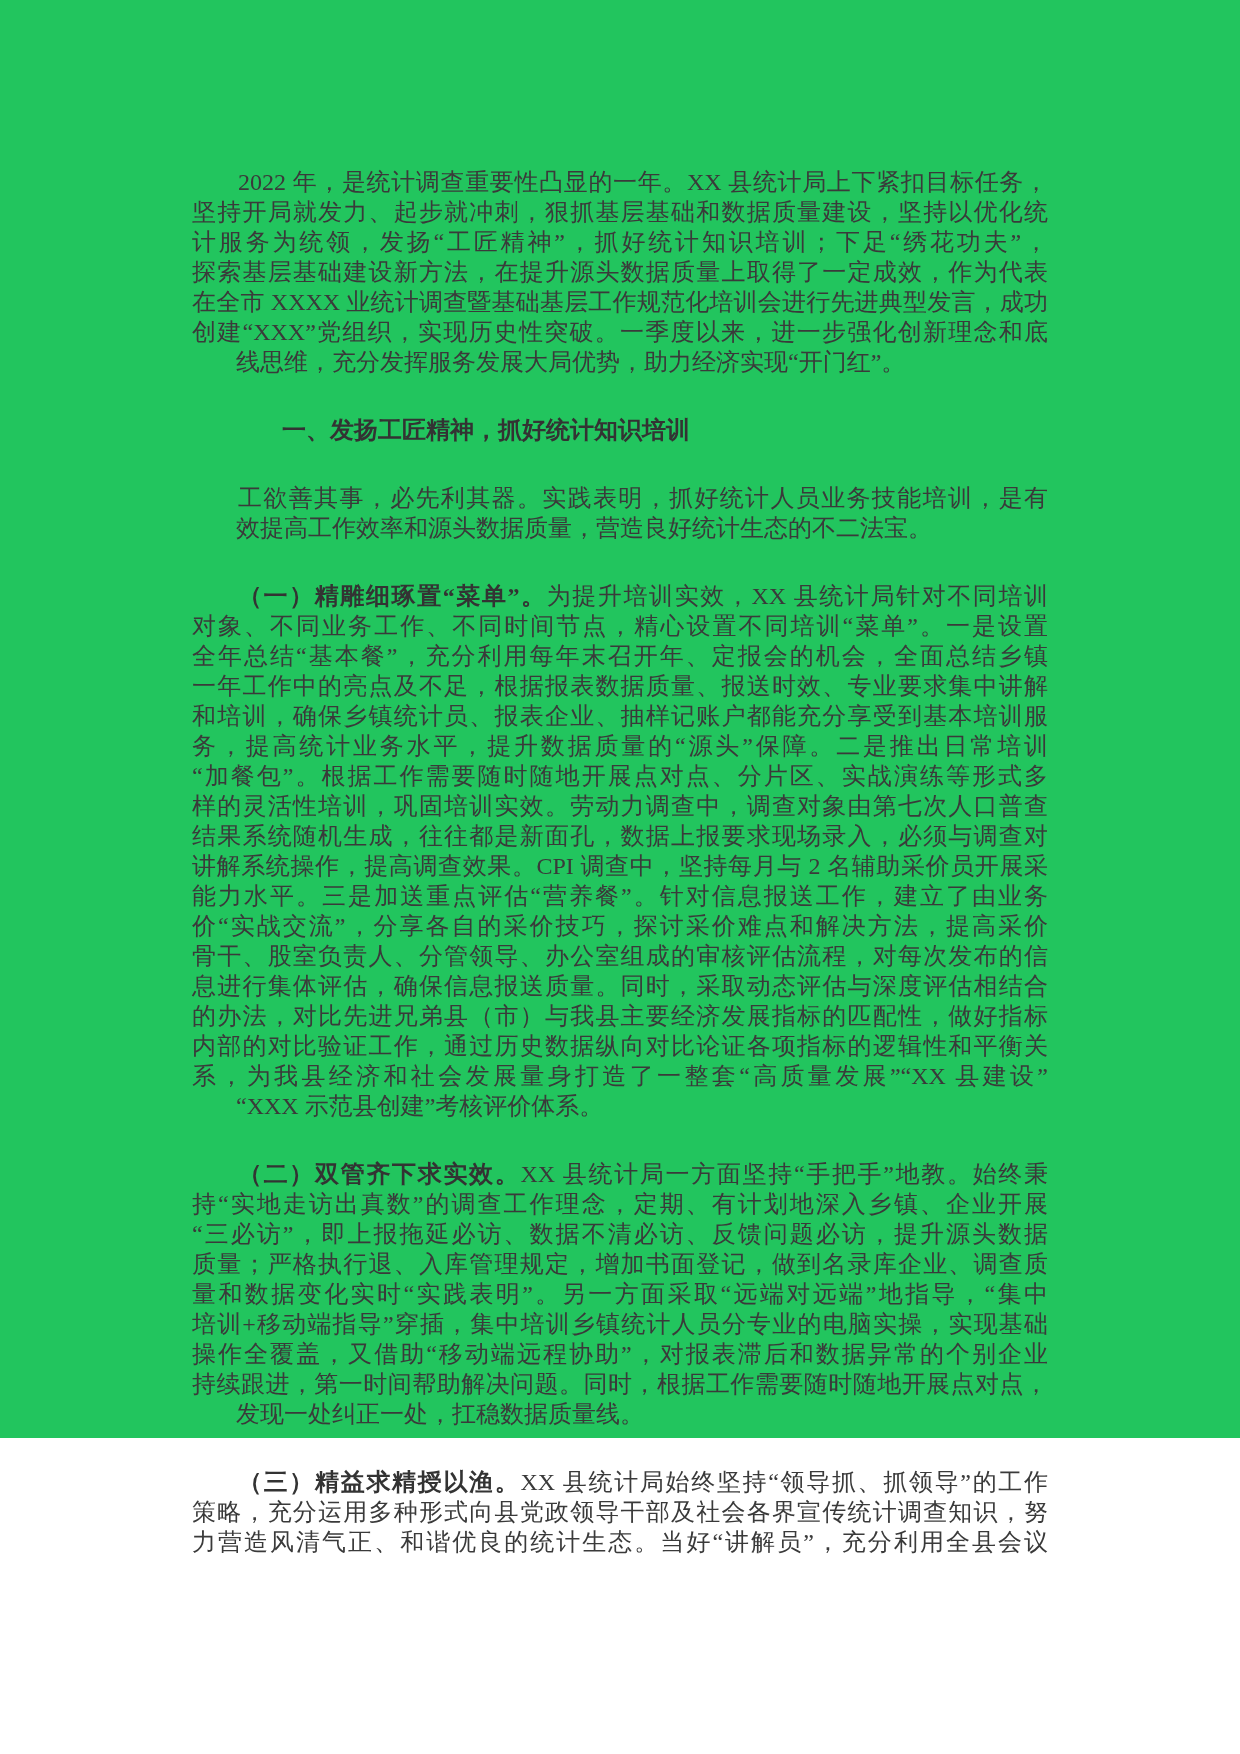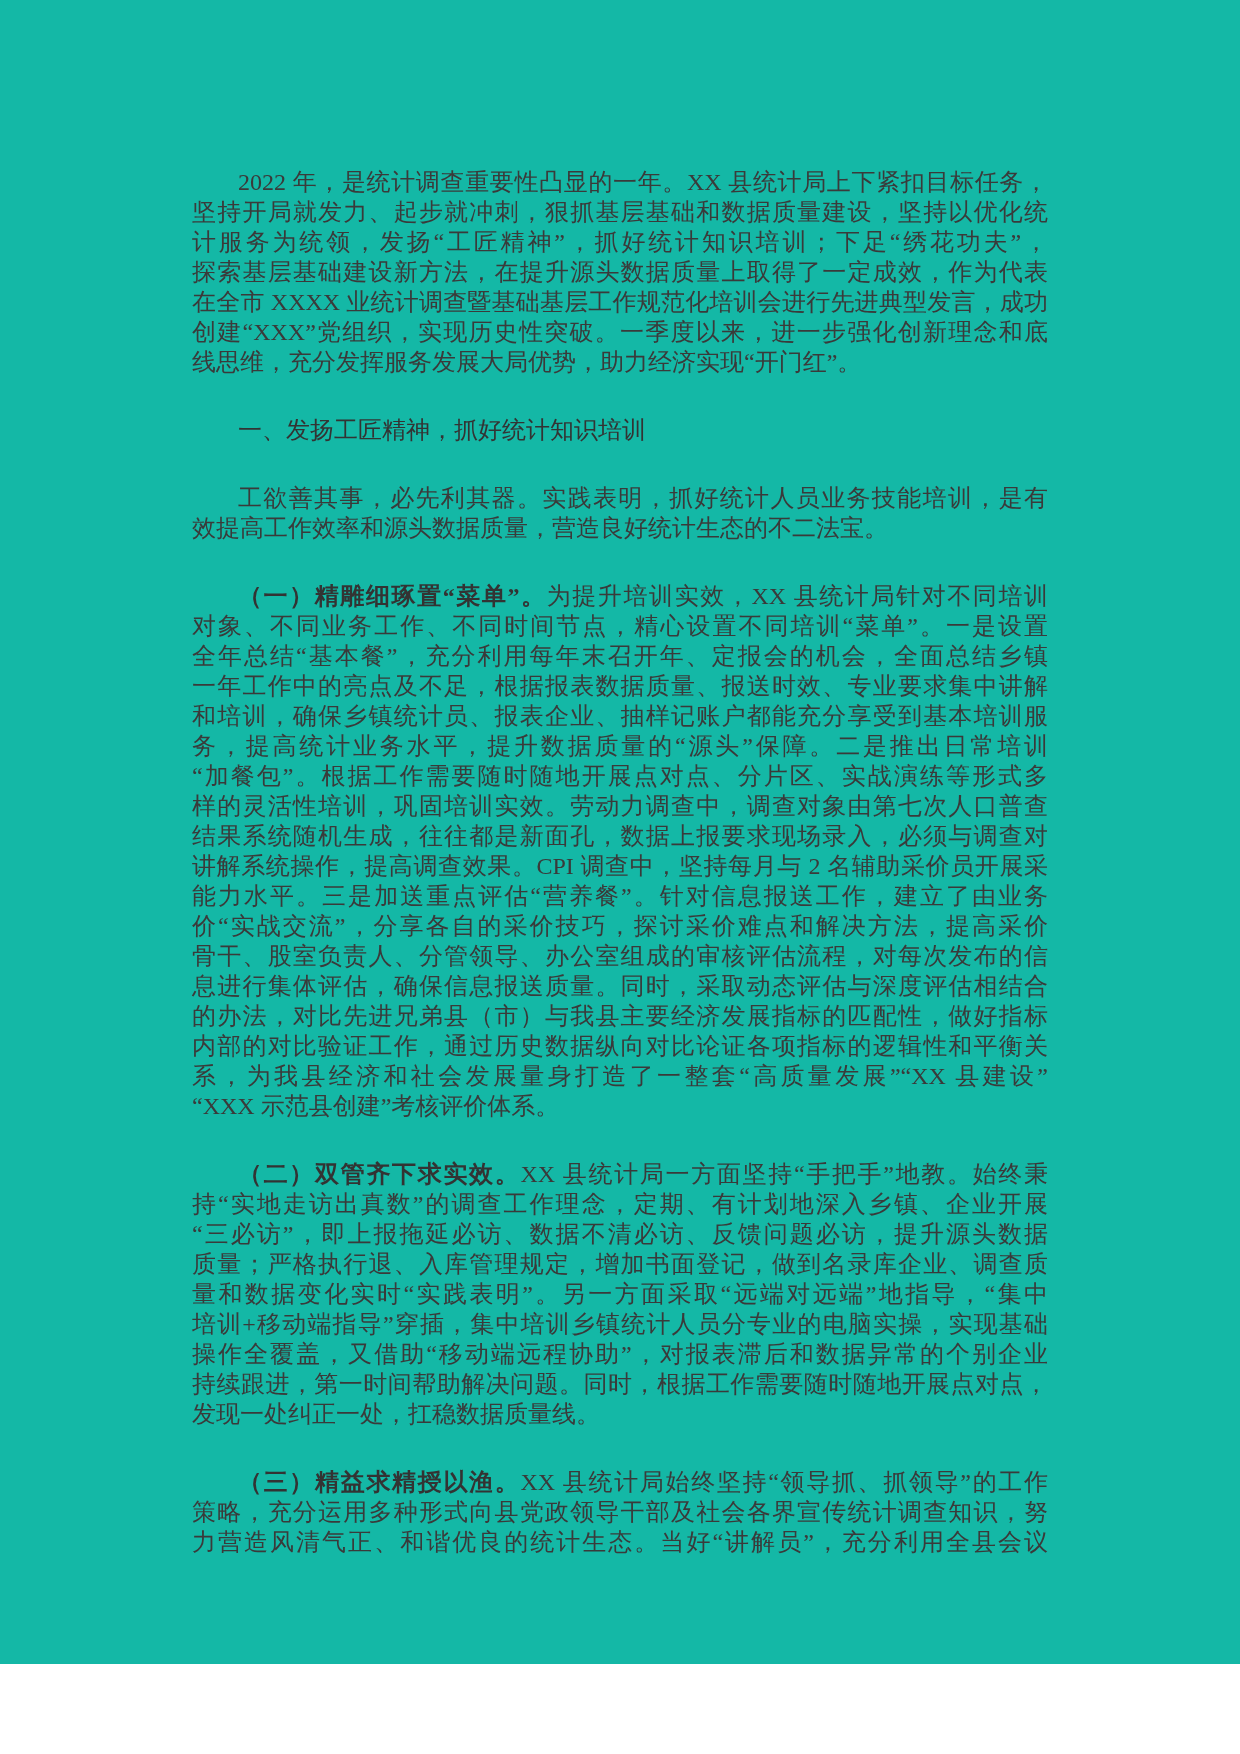--- a/index.html
+++ b/index.html
@@ -11,22 +11,22 @@
       width: 1240px;
       height: 1754px;
       overflow: hidden;
       position: relative;
     }
     .page {
       position: absolute;
       left: 0;
       top: 0;
       width: 1240px;
-      height: 1664px;
-      background: #14b8a6;
+      height: 1438px;
+      background: #22c55e;
     }
     .content {
       position: absolute;
       left: 192px;
       top: 167px;
       width: 856px;
       font-family: "Liberation Serif", "DejaVu Serif", serif;
       font-size: 24px;
       line-height: 30px;
       color: #3a3a3a;
@@ -44,23 +44,24 @@
       white-space: nowrap;
       text-align: justify;
       text-align-last: justify;
     }
     .line.indent {
       padding-left: 46px;
     }
     .line.last {
       text-align: right;
       text-align-last: left;
+      margin-left: 44px;
     }
     .heading .line {
-      font-weight: normal;
+      font-weight: bold;
       color: #333333;
     }
     .lead-bold {
       font-weight: bold;
       color: #333333;
     }
   </style>
 </head>
 <body>
 

